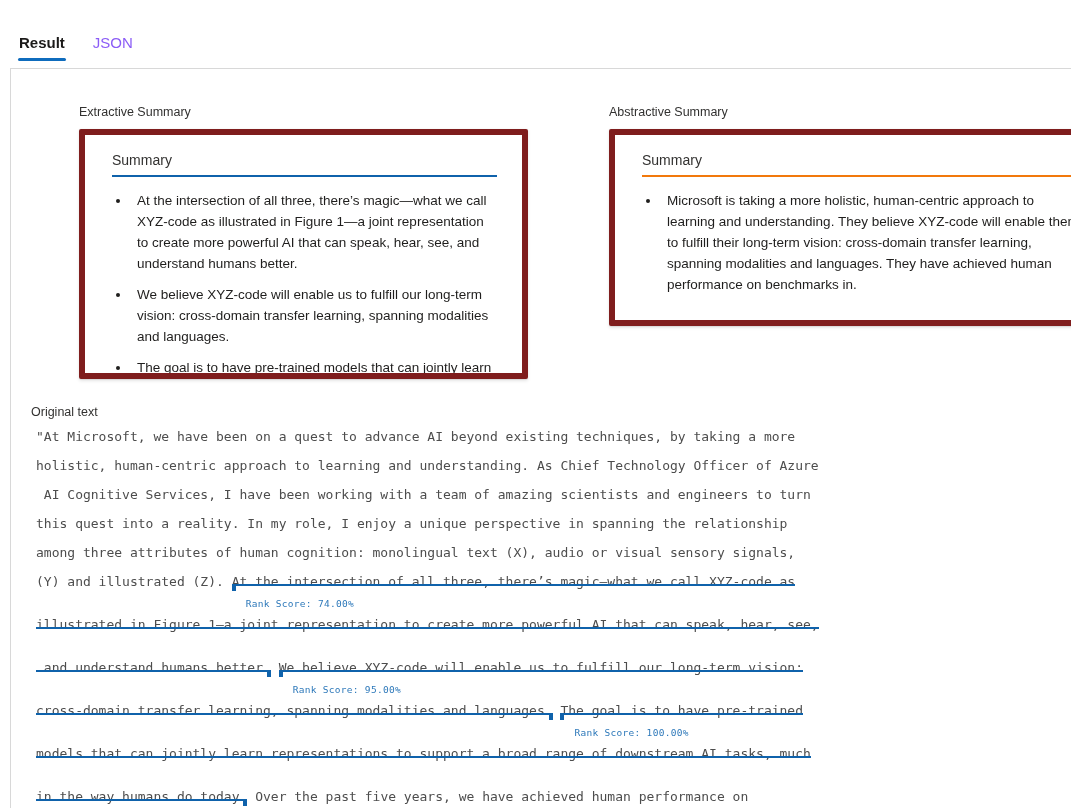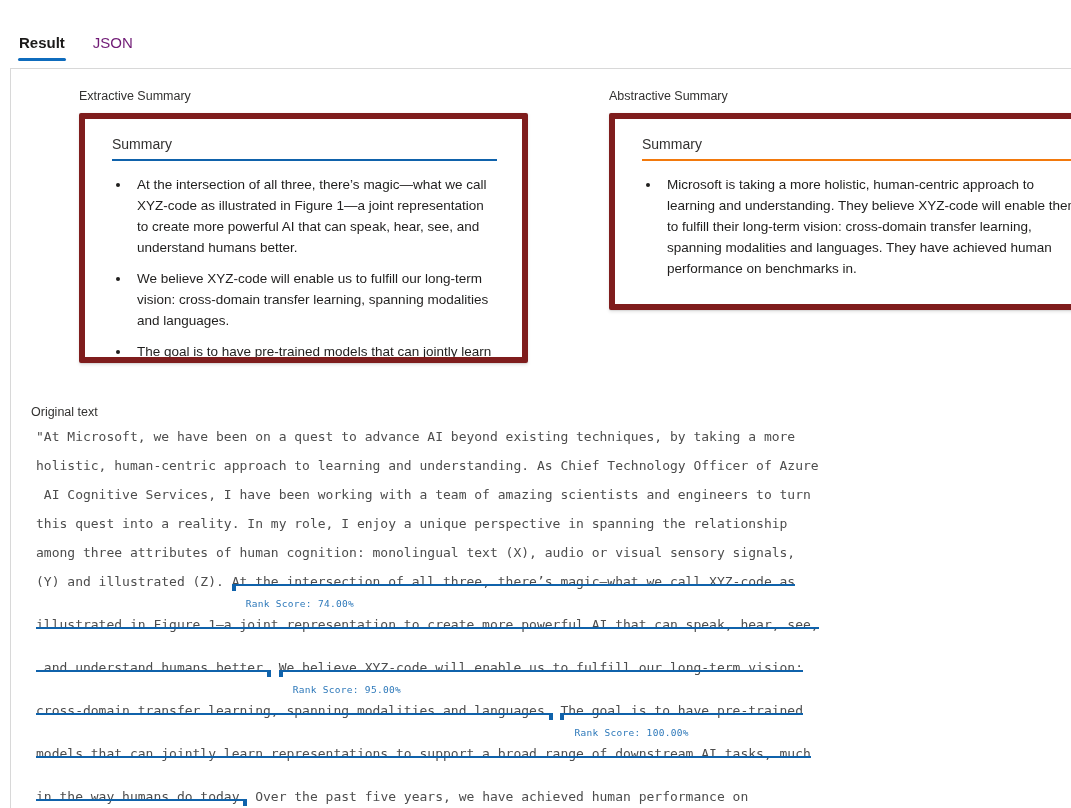--- a/index.html
+++ b/index.html
@@ -8,33 +8,33 @@
     --tab-underline:#0f6cbd;
     --rank-label:#2e79ba;
   }
   *{margin:0;padding:0;box-sizing:border-box;}
   html,body{width:1071px;height:808px;background:#ffffff;overflow:hidden;
     font-family:"Liberation Sans","DejaVu Sans",sans-serif;}
   .stage{position:relative;width:1071px;height:808px;background:#fff;margin-top:22px;}
 
   
   .tabbar{position:absolute;left:18px;top:10px;display:flex;gap:26px;}
-  .tab{position:relative;font-size:15px;padding:2px 1px 10px 1px;cursor:pointer;color:#701a75;}
+  .tab{position:relative;font-size:15px;padding:2px 1px 10px 1px;cursor:pointer;color:#8b5cf6;}
   .tab.active{color:#1b1a19;font-weight:700;}
   .tab-underline{position:absolute;left:0;right:0;bottom:0;height:3px;border-radius:2px;
     background:var(--tab-underline);}
 
   
   .panel{position:absolute;left:10px;top:46px;width:1090px;height:790px;
     background:#fff;border:1px solid #d8d8d8;}
 
   .section-label{font-size:12.5px;color:#323130;}
 
   .cards-row{position:absolute;left:20px;top:20px;width:1050px;}
-  .col{position:absolute;top:0;padding-left:48px;}
+  .col{position:absolute;top:16px;padding-left:48px;}
   .col.ext{left:0;width:497px;}
   .col.abs{left:530px;width:553px;}
   .card{margin-top:10px;background:#fff;border:6px solid #7f1d1d;border-radius:2px;
     box-shadow:0 1.6px 3.6px rgba(0,0,0,0.10),0 0.3px 0.9px rgba(0,0,0,0.07);
     padding:17px 25px 14px 27px;overflow:hidden;}
   .card.ext-card{height:250px;}
   .card.abs-card{height:197px;}
   .card-title{font-size:14px;color:#323130;padding-bottom:7px;border-bottom:2px solid var(--accent-blue);}
   .card.abs-card .card-title{border-bottom-color:var(--accent-orange);}
   ul.bullets{margin:13px 0 0 0;padding-left:19px;}

